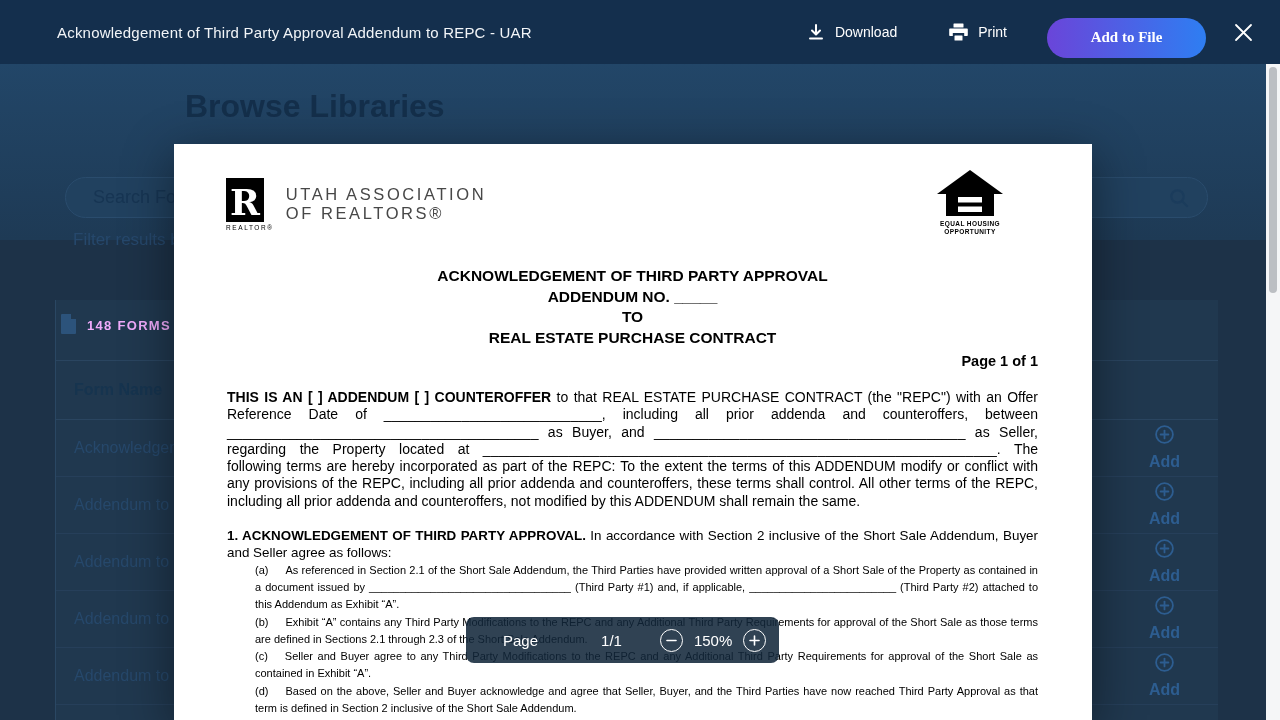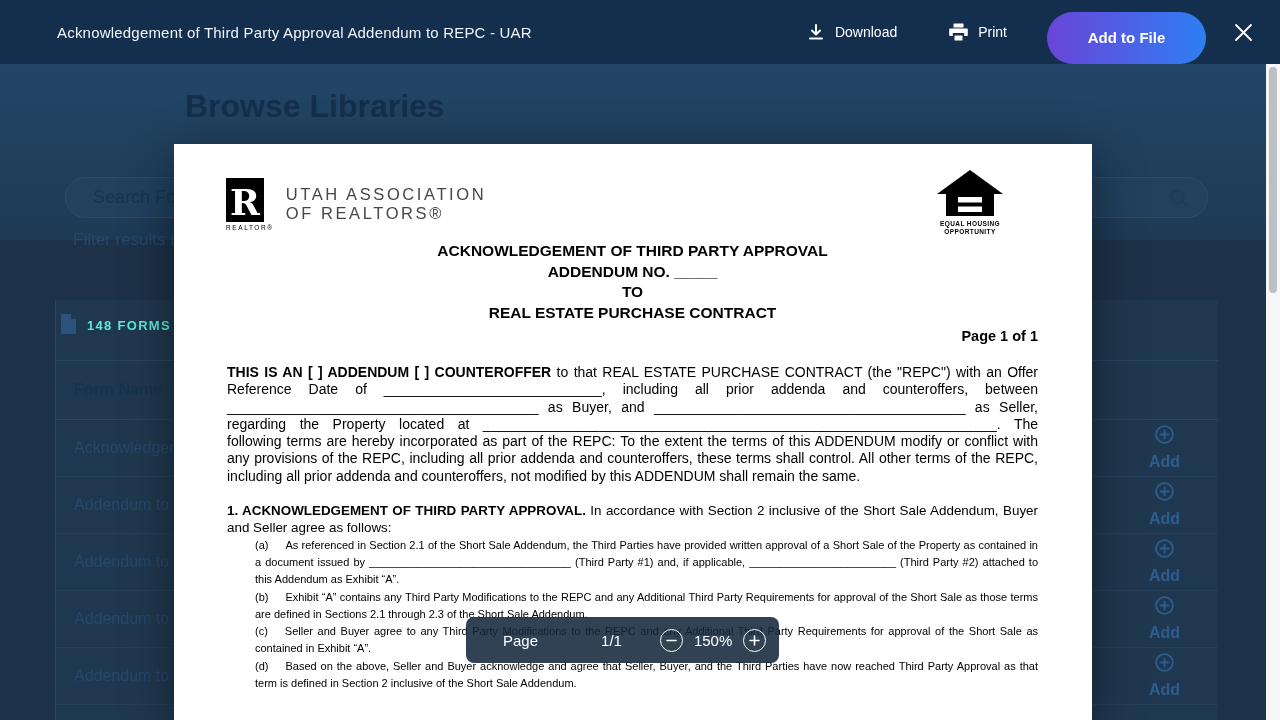--- a/index.html
+++ b/index.html
@@ -10,42 +10,42 @@
   }
   
   .topbar { position:absolute; top:0; left:0; width:1280px; height:64px;
     background:#142F4D; z-index:30; display:flex; align-items:center; }
   .topbar-title { margin-left:57px; color:#F2F5F8; font-size:15px; letter-spacing:.2px; }
   .topbar-actions { margin-left:auto; display:flex; align-items:center; }
   .tb-action { display:flex; align-items:center; gap:10px; color:#FFFFFF;
     font-size:14px; font-weight:400; cursor:pointer; }
   .action-download { margin-right:52px; }
   .action-print { margin-right:40px; }
-  .add-file-btn { width:159px; height:52px; border:none; border-radius:26px;
+  .add-file-btn { width:159px; height:40px; border:none; border-radius:26px;
     background:linear-gradient(90deg,#6A45D9 0%, #2E7EF2 100%);
-    color:#fff; font-size:15px; font-weight:700; font-family:Liberation Sans, sans-serif; cursor:pointer;margin-top:11px; }
+    color:#fff; font-size:15px; font-weight:700; font-family:Liberation Serif, serif; cursor:pointer;margin-top:11px; }
   .close-btn { margin:0 27px 0 28px; display:flex; cursor:pointer; }
   
   .page-bg { position:absolute; left:0; top:64px; width:1280px; height:656px; z-index:1; }
   .hero { position:absolute; left:0; top:0; width:1280px; height:176px;
     background:linear-gradient(180deg,#224668 0%, #1E3A55 100%); }
   .browse-heading { position:absolute; left:185px; top:24px; font-size:32px;
     font-weight:700; color:#142F4B;text-align:right; }
   .search-pill { position:absolute; left:65px; top:113px; width:1143px; height:41px;
     border-radius:21px; background:#21415F; border:1px solid #2A4C6D;
     display:flex; align-items:center; }
   .search-input { flex:1; background:transparent; border:none; outline:none;
     margin-left:25px; margin-right:48px; font-size:18px; color:#173553; font-family:inherit; }
   .search-input::placeholder { color:#173553; opacity:1; }
   .search-icon { position:absolute; right:16px; top:8px; }
   .filter-text { position:absolute; left:73px; top:166px; font-size:17px; color:#26486C; }
   .table-card { position:absolute; left:55px; top:236px; width:1163px; height:420px;
     background:#20384F; border-left:1px solid #2A4763; }
   .forms-count { position:absolute; left:5px; top:14px; display:flex; align-items:center;
-    gap:10px; color:#5eead4; font-weight:700; font-size:13px; letter-spacing:1.3px; }
+    gap:10px; color:#f0abfc; font-weight:700; font-size:13px; letter-spacing:1.3px; }
   .thead { position:absolute; left:0; top:60px; width:100%; height:60px;
     border-top:1px solid #2A4560; border-bottom:1px solid #2A4560;
     display:flex; align-items:center; }
   .thead-label { margin-left:18px; font-size:16px; font-weight:700; color:#16344F; }
   .tbody { position:absolute; left:0; top:120px; width:100%; }
   .trow { position:relative; height:57px; border-bottom:1px solid #263F5A;
     display:flex; align-items:center; }
   .trow-name { margin-left:18px; font-size:16px; color:#26486B; white-space:nowrap; }
   .add-btn { position:absolute; right:38px; display:flex; align-items:center; gap:9px;
     color:#2D5D90; font-weight:700; font-size:16px; cursor:pointer;flex-direction:column; }
@@ -60,21 +60,21 @@
     box-shadow:0 12px 48px rgba(0,0,0,.45); color:#000; }
   .uar-logo { position:absolute; left:52px; top:34px; display:flex; }
   .uar-box { width:38px; height:44px; background:#000; position:relative; }
   .uar-box span { position:absolute; left:50%; bottom:-2px; transform:translateX(-50%);
     color:#fff; font-family:"DejaVu Serif", serif; font-weight:700; font-size:36px; line-height:44px; }
   .uar-caption { font-size:6.5px; letter-spacing:1.6px; color:#000; margin-top:2px; text-align:center; }
   .uar-right { margin-left:12px; margin-top:7px; color:#474747; font-size:16.5px;
     letter-spacing:2.6px; line-height:19px; white-space:nowrap; }
   .eho-logo { position:absolute; right:84px; top:26px; width:76px; text-align:center; }
   .eho-caption { font-size:6.5px; font-weight:700; letter-spacing:.4px; line-height:7.5px; color:#000; }
-  .doc-content { padding:0 54px 0 53px; }
+  .doc-content { padding:0 54px 0 53px;margin-top:25px; }
   .doc-title { padding-top:97px; text-align:center; font-weight:700;
     font-size:15.5px; line-height:20.5px; }
   .page-label { text-align:right; font-weight:700; font-size:14.5px; margin-top:5px; }
   .doc-para { text-align:justify; font-size:14px; line-height:17.3px; margin:20px 0 0 0; }
   .sec-heading { text-align:justify; font-size:13.4px; line-height:17.3px; margin:17px 0 0 0; }
   .doc-item { text-align:justify; font-size:11px; line-height:17.3px; margin:0 0 0 28px; }
   .item-gap { display:inline-block; width:17px; }
   .b { font-weight:700; }
   
   .viewer-toolbar { position:absolute; left:466px; top:617px; width:313px; height:46px;

